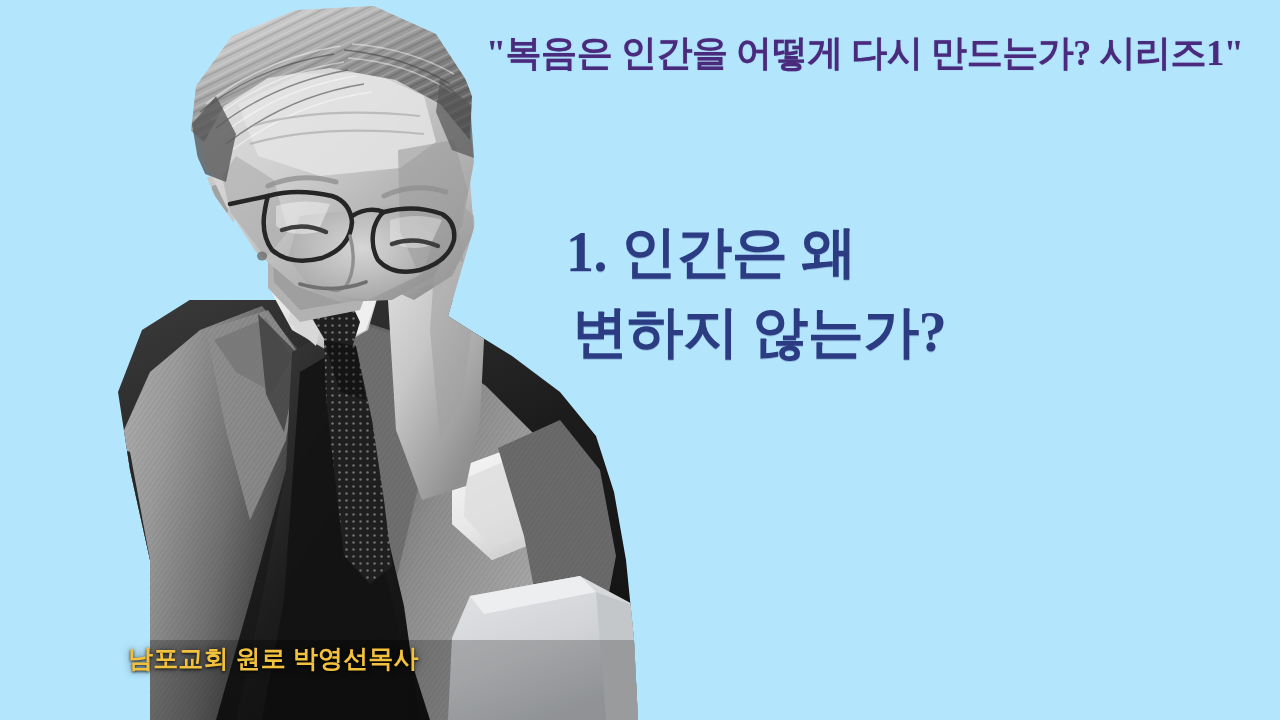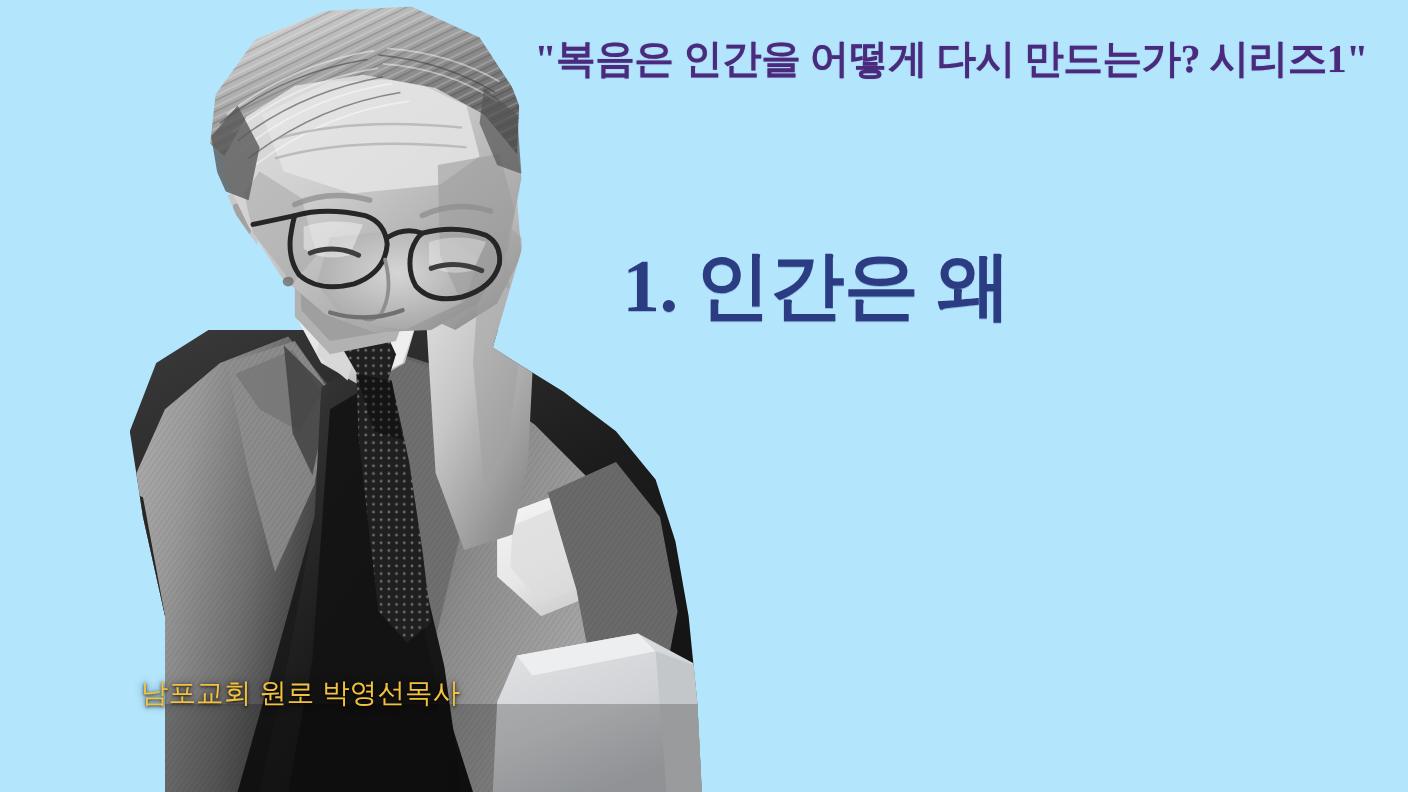--- a/index.html
+++ b/index.html
@@ -71,39 +71,39 @@
 
   .headline {
     position: absolute;
     left: 566px;
     top: 212px;
     width: 700px;
     z-index: 3;
     color: #2b3c82;
     font-family: "Liberation Serif", "DejaVu Serif", serif;
     font-weight: 700;
-    font-size: 68px;
+    font-size: 56px;
     line-height: 1.43;
     letter-spacing: -0.008em;
     text-shadow: 0 1px 0 rgba(43,60,130,.25);
   }
   .headline .hl-line {
     display: block;
     white-space: nowrap;
   }
   .headline .hl-line--2,
   .headline .hl-line--3 { text-indent: 6px; }
 
   .speaker-caption {
     position: absolute;
     left: 128px;
-    top: 613px;
+    top: 642px;
     z-index: 4;
     font-size: 25px;
-    font-weight: 400;
+    font-weight: 700;
     letter-spacing: 0.005em;
     color: #f2c13d;
     white-space: nowrap;
     font-family: "Liberation Sans", "DejaVu Sans", sans-serif;
     text-shadow: 0 1px 3px rgba(0,0,0,.85), 0 0 8px rgba(0,0,0,.55);
   }
 </style>
 </head>
 <body>
 
@@ -327,17 +327,18 @@
         <path d="M0,640 L640,640 L640,720 L0,720 Z" fill="#000" opacity="0.22"></path>
       </g>
     </svg>
   </div>
 
   <div class="series-title">"복음은 인간을 어떻게 다시 만드는가? 시리즈1"</div>
 
 
   <div class="headline">
     <span class="hl-line hl-line--1">1. 인간은 왜</span>
+    <span class="hl-line hl-line--3">변하지 않는가?</span>
   </div>
 
   <div class="speaker-caption">남포교회 원로 박영선목사</div>
 
 </div>
 
 </body></html>

